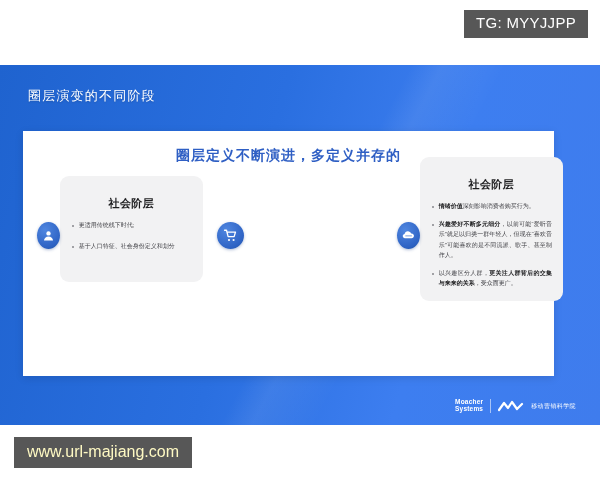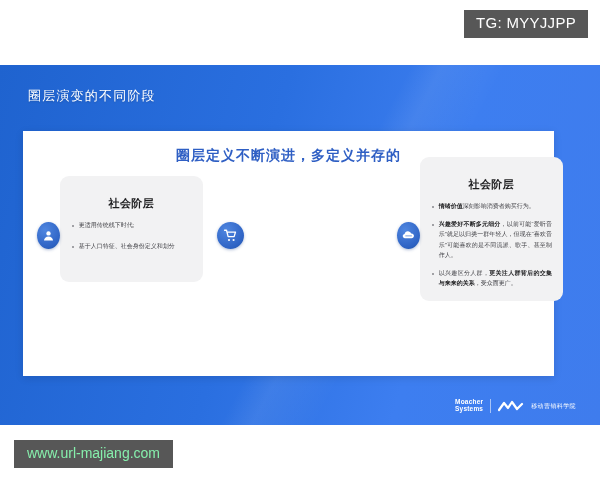--- a/index.html
+++ b/index.html
@@ -190,22 +190,22 @@
     letter-spacing: 0.4px;
     white-space: nowrap;
   }
 
   
   .url-tag {
     position: absolute;
     left: 14px;
     bottom: 12px;
     background: #575757;
-    color: #86efac;
-    font-size: 14px;
+    color: #fef9c3;
+    font-size: 16px;
     padding: 6px 13px 7px 13px;
     line-height: 1.1;
     white-space: nowrap;
   }
 </style>
 </head>
 <body>
 
 <div class="tg-tag">TG: MYYJJPP</div>
 

